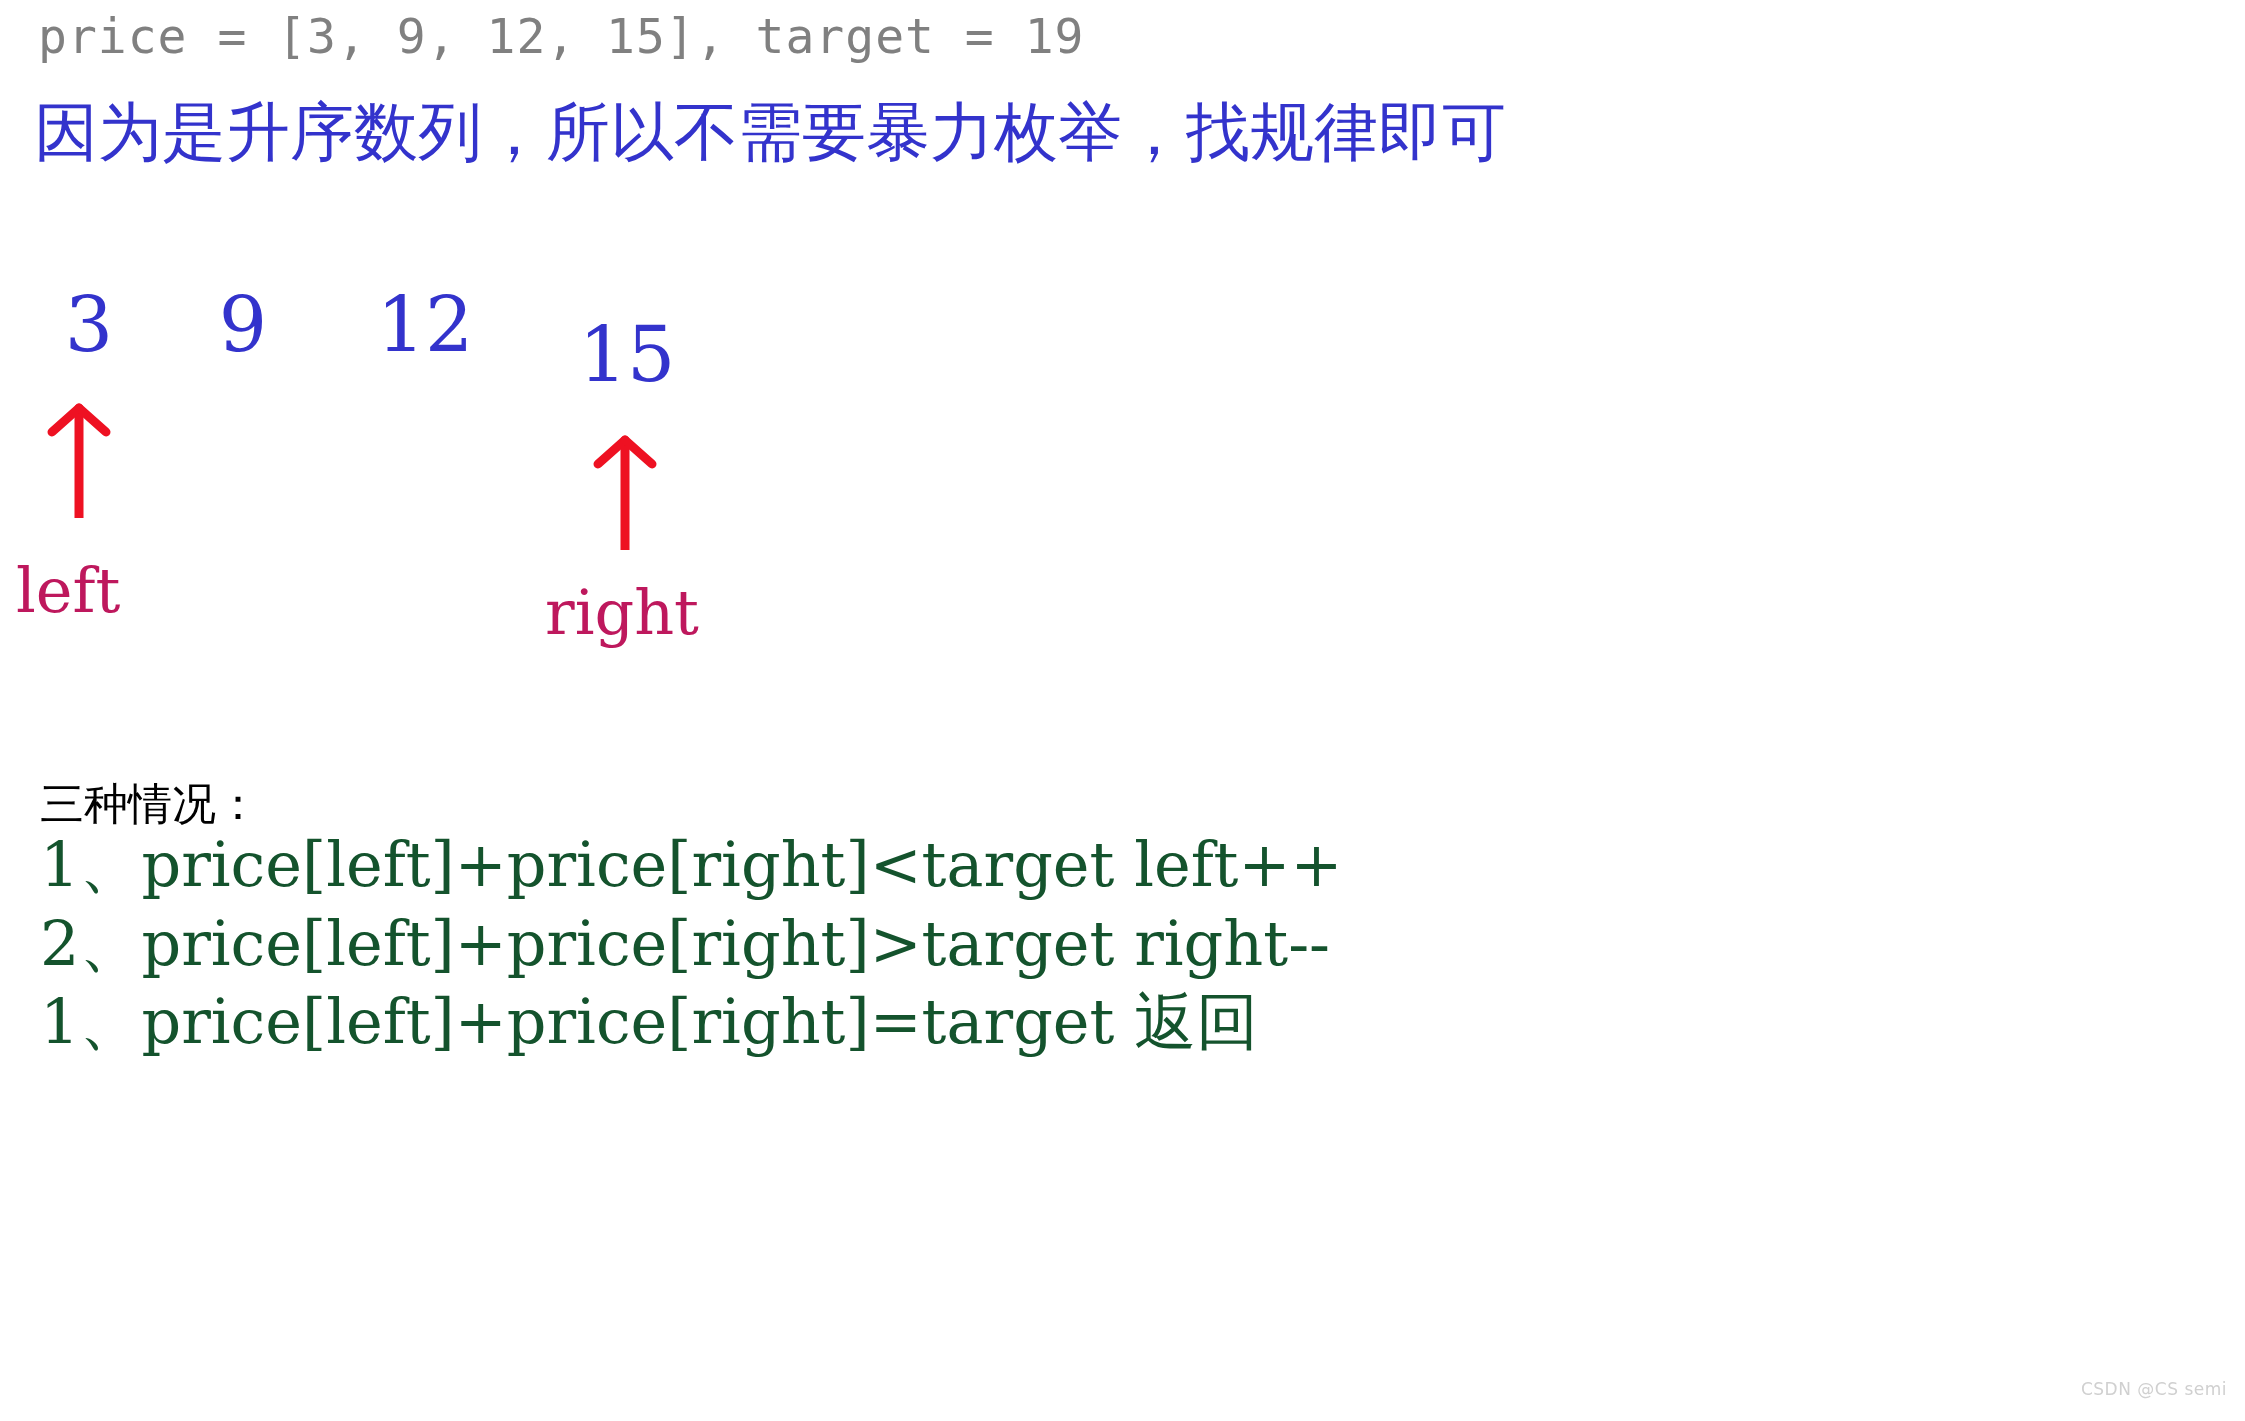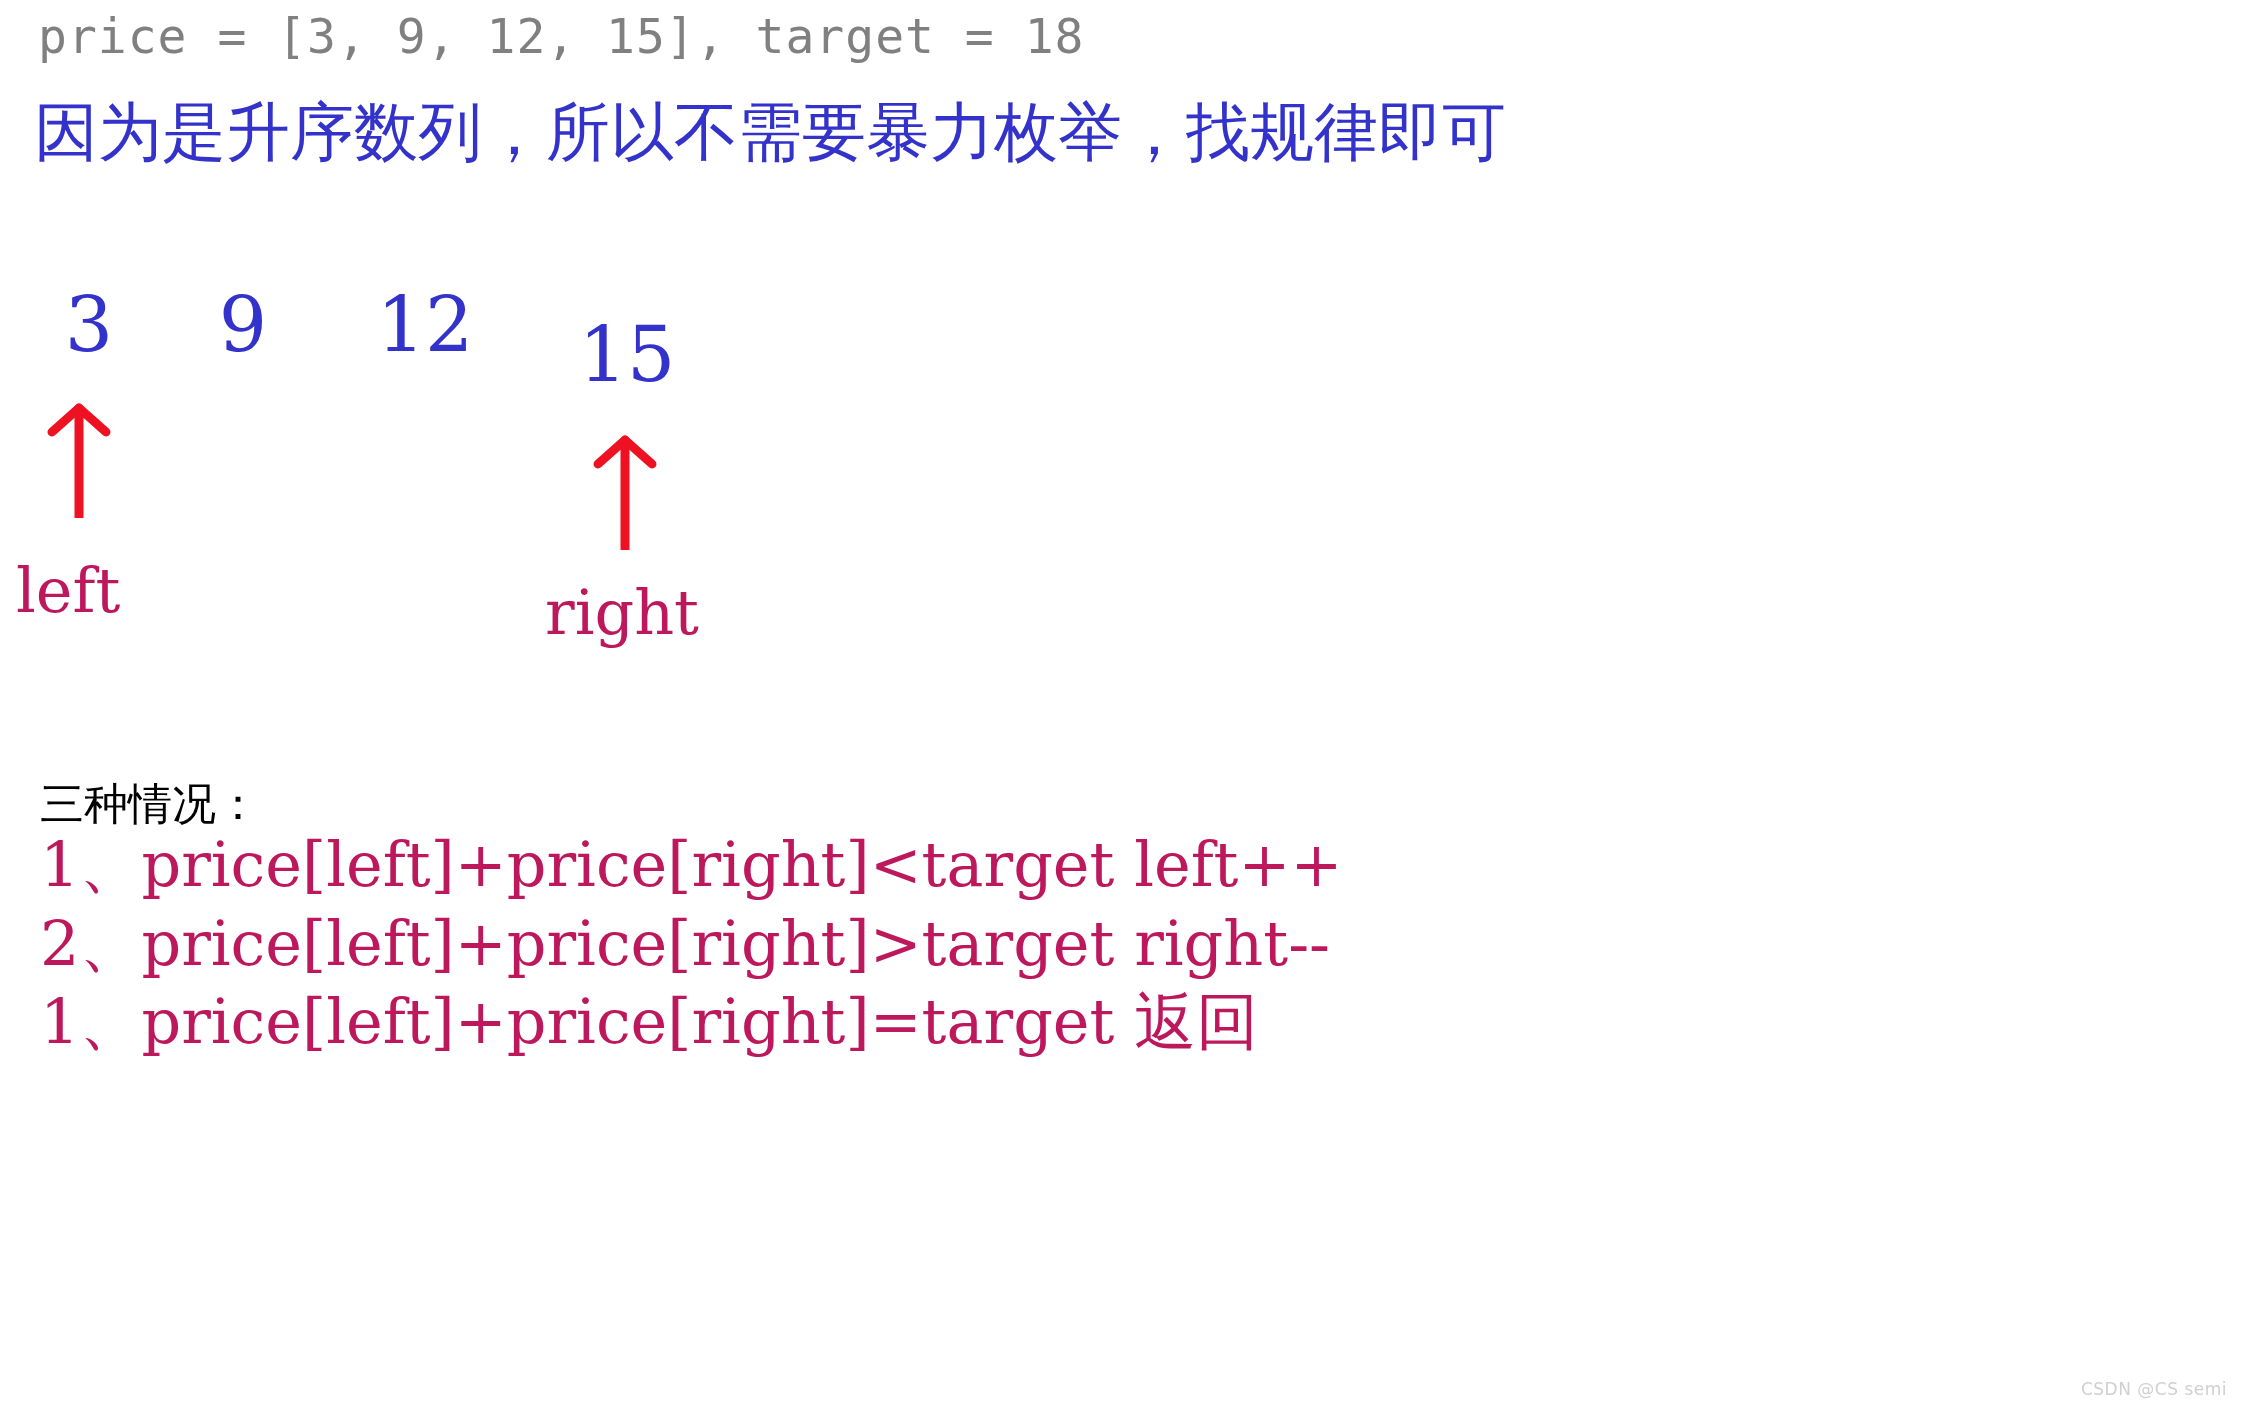--- a/index.html
+++ b/index.html
@@ -97,21 +97,21 @@
     font-family: "DejaVu Serif", "Liberation Serif", serif;
     font-size: 44px;
     color: #000000;
     line-height: 1.0;
     margin: 0 0 0 0;
     white-space: pre;
   }
   .case-line {
     font-family: "DejaVu Serif", "Liberation Serif", serif;
     font-size: 62px;
-    color: #be185d;
+    color: #14532d;
     line-height: 1.27;
     margin: 0;
     white-space: pre;
     letter-spacing: 0px;
   }
 
   
   .watermark {
     position: absolute;
     right: 18px;
@@ -119,21 +119,21 @@
     font-family: "DejaVu Sans", "Liberation Sans", sans-serif;
     font-size: 17px;
     color: #d0d0d0;
     letter-spacing: 0.5px;
     white-space: pre;
   }
 </style>
 </head>
 <body>
 
-<div class="code-header">price = [3, 9, 12, 15], target = 18</div>
+<div class="code-header">price = [3, 9, 12, 15], target = 19</div>
 
 <div class="note-cn">因为是升序数列，所以不需要暴力枚举，找规律即可</div>
 
 <div class="numbers-row">
   <span class="num num-0">3</span>
   <span class="num num-1">9</span>
   <span class="num num-2">12</span>
   <span class="num num-3">15</span>
 </div>
 

